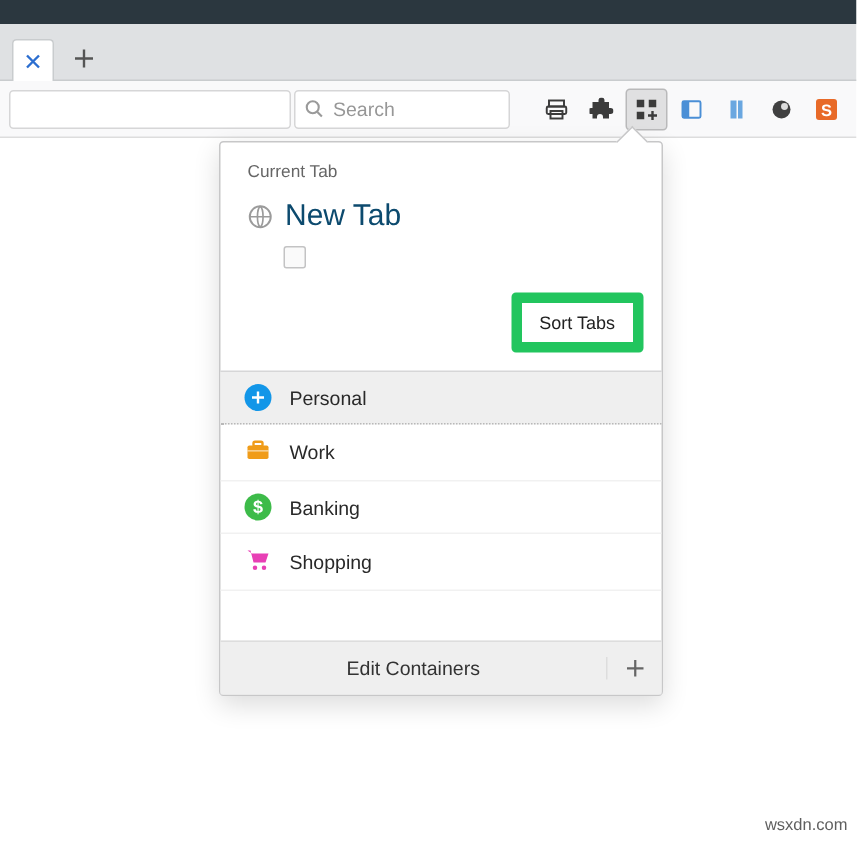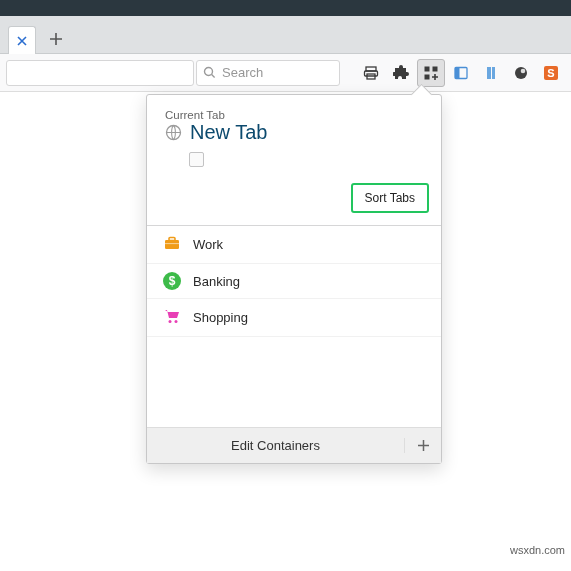--- a/index.html
+++ b/index.html
@@ -114,21 +114,21 @@
       border-left: 1px solid #c7c7c8;
       border-top: 1px solid #c7c7c8;
       transform: rotate(45deg);
     }
     .panel-head {
       padding: 14px 18px 10px;
     }
     .label-current {
       font-size: 11.5px;
       color: #666;
-      margin-bottom: 0;
+      margin-bottom: 12px;
     }
     .tabname-row {
       display: flex;
       align-items: center;
       gap: 8px;
       margin-bottom: 8px;
     }
     .tabname-row svg { flex-shrink: 0; color: #9b9b9b; }
     .tabname {
       font-size: 20px;
@@ -150,21 +150,21 @@
       border-radius: 2px;
       background: #fafafa;
     }
     .sort-row {
       display: flex;
       justify-content: flex-end;
       padding: 6px 12px 12px;
     }
     .sortbtn {
       padding: 6px 12px;
-      border: 2px solid #22c55e;
+      border: 7px solid #22c55e;
       border-radius: 3px;
       font-size: 12px;
       color: #222;
       background: #fff;
     }
     .containers-list {
       border-top: 1px solid #d6d6d7;
       flex: 1;
     }
     .container-item {
@@ -309,20 +309,28 @@
     </div>
     <div class="checkbox-row">
       <div class="chkbox"></div>
     </div>
   </div>
   <div class="sort-row">
     <div class="sortbtn">Sort Tabs</div>
   </div>
 
   <div class="containers-list">
+    <div class="container-item selected">
+      <div class="circ-ico" style="background:#1296e8;">
+        <svg width="10" height="10" viewBox="0 0 10 10">
+            <path stroke="#fff" stroke-width="1.6" d="M5 1v8M1 5h8" fill="none"></path>
+          </svg>
+      </div>
+      <span>Personal</span>
+    </div>
     <div class="container-item">
       <span>
         <svg width="18" height="18" viewBox="0 0 18 18">
             <rect x="2" y="6" width="14" height="9" rx="1.2" fill="#f09c19"></rect>
             <rect x="6" y="3.5" width="6" height="3" rx="1" fill="none" stroke="#f09c19" stroke-width="1.6"></rect>
             <rect x="2" y="9" width="14" height="1.1" fill="#fff" opacity="0.5"></rect>
           </svg>
       </span>
       <span>Work</span>
     </div>

